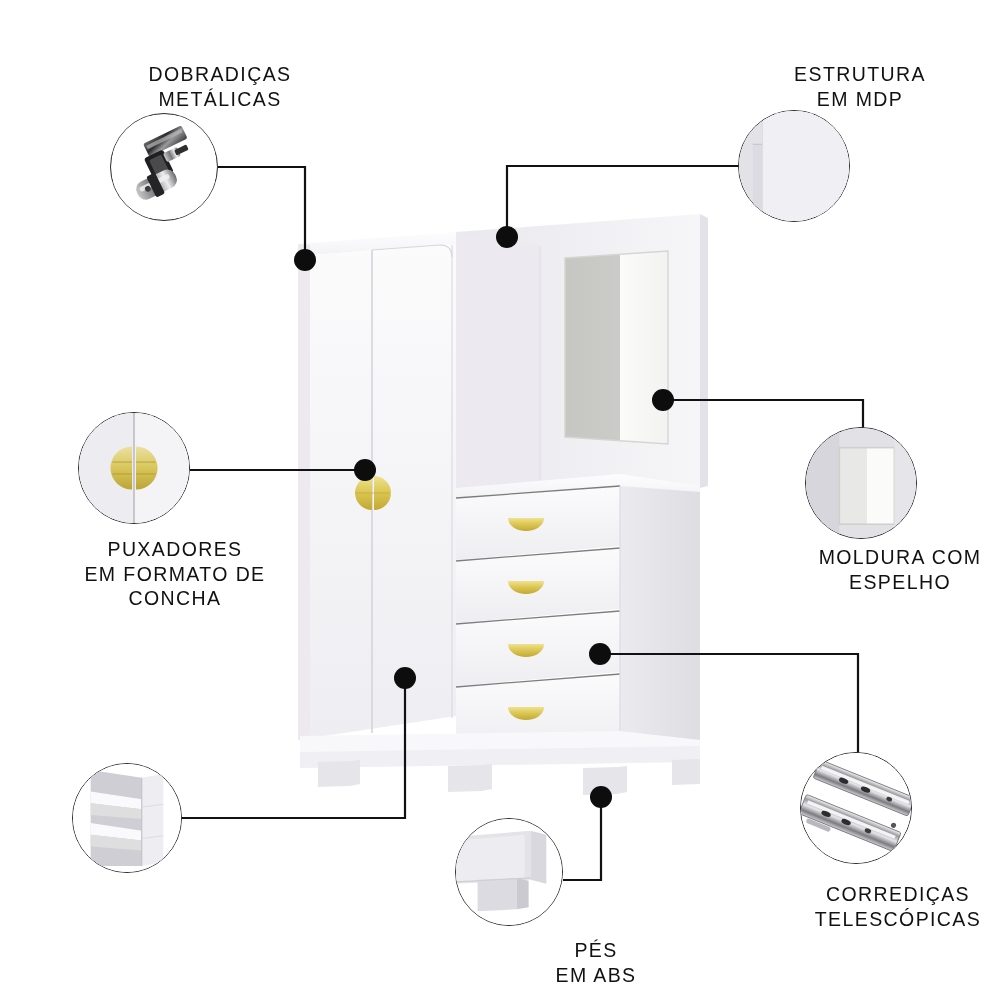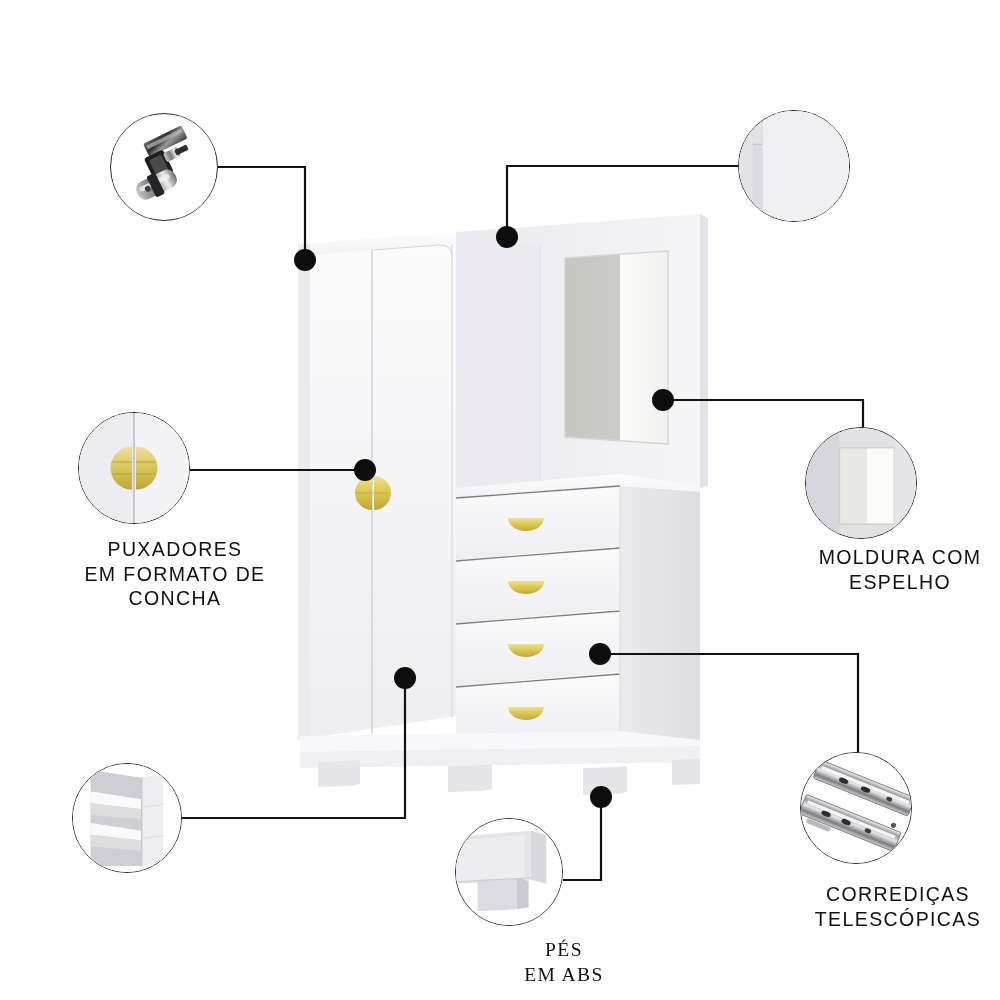--- a/index.html
+++ b/index.html
@@ -309,23 +309,27 @@
           <ellipse cx="30" cy="73" rx="5" ry="2.6" fill="#2c2c2e"></ellipse>
           <ellipse cx="52" cy="73" rx="5" ry="2.6" fill="#2c2c2e"></ellipse>
           <ellipse cx="76" cy="73" rx="3.4" ry="2.4" fill="#3a3a3c"></ellipse>
           <circle cx="98" cy="58" r="2.6" fill="#55555a"></circle>
           <rect x="14" y="84" width="26" height="5" rx="2" fill="#b9b9bd"></rect>
         </g>
       </svg>
     </div>
   </div>
 
+  <div class="callout-label" style="left: 100px; top: 62px; width: 240px;">DOBRADIÇAS
+METÁLICAS</div>
+  <div class="callout-label" style="left: 740px; top: 62px; width: 240px;">ESTRUTURA
+EM MDP</div>
   <div class="callout-label" style="left: 55px; top: 537px; width: 240px;">PUXADORES
 EM FORMATO DE
 CONCHA</div>
   <div class="callout-label" style="left: 780px; top: 545px; width: 240px;">MOLDURA COM
 ESPELHO</div>
-  <div class="callout-label" style="left: 444px; top: 938px; width: 240px; font-family: Liberation Serif, serif;">PÉS
+  <div class="callout-label" style="left: 476px; top: 938px; width: 240px;">PÉS
 EM ABS</div>
   <div class="callout-label" style="left: 778px; top: 882px; width: 240px;">CORREDIÇAS
 TELESCÓPICAS</div>
 
 </div>
 
 </body></html>

